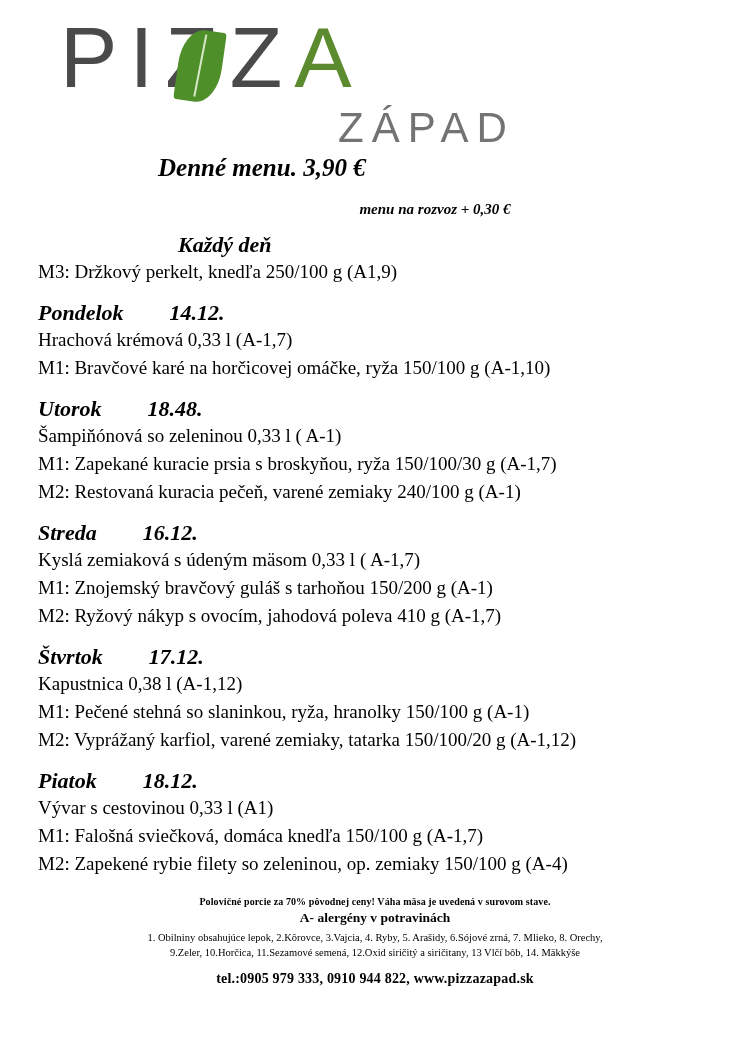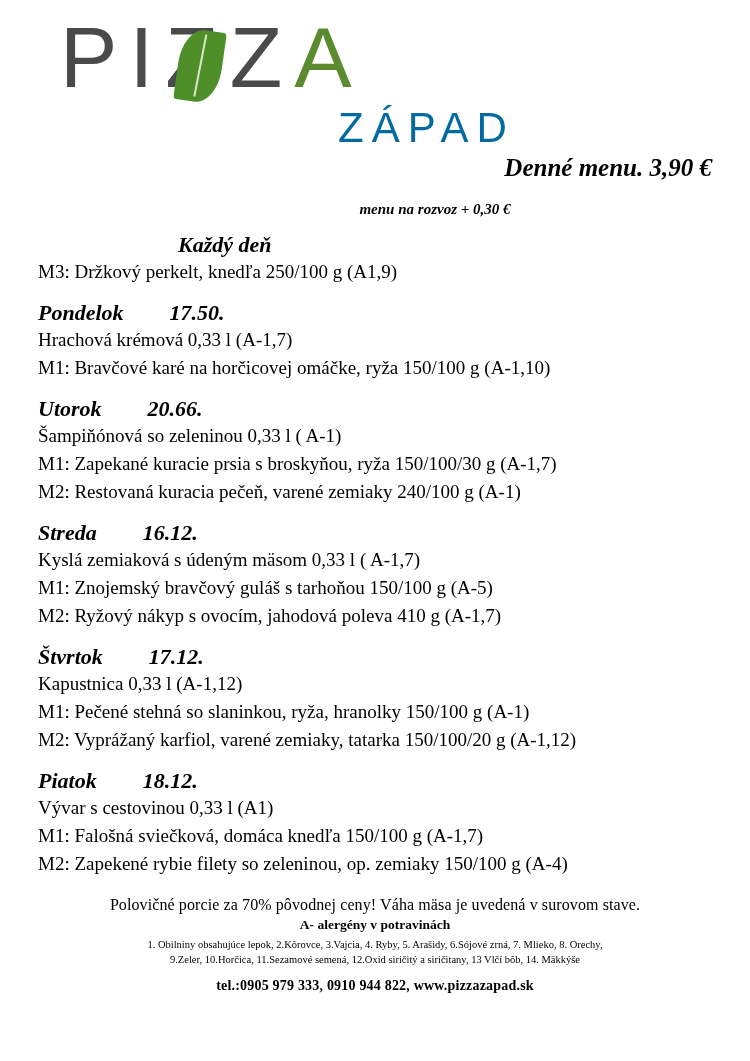--- a/index.html
+++ b/index.html
@@ -63,26 +63,26 @@
     background: #d8e8c8;
     transform: translateX(-50%) rotate(3deg);
   }
   .logo-sub {
     position: absolute;
     left: 300px;
     top: 92px;
     font-family: "Liberation Sans", sans-serif;
     font-size: 42px;
     letter-spacing: 8px;
-    color: #0369a1;
+    color: #737373;
   }
 
   
   .price-line {
-    text-align: right;
+    text-align: left;
     margin-left: 120px;
     font-family: "Liberation Serif", serif;
     font-weight: bold;
     font-style: italic;
     font-size: 25px;
     margin-top: 2px;
   }
   .price-sub {
     text-align: center;
     margin-left: 120px;
@@ -123,22 +123,22 @@
   .day-block .item:first-of-type {
     margin-top: 3px;
   }
 
   
   .footer {
     margin-top: 18px;
     text-align: center;
   }
   .foot-1 {
-    font-size: 16px;
-    font-weight: normal;
+    font-size: 10px;
+    font-weight: bold;
     letter-spacing: 0.1px;
     text-align: center;
   }
   .foot-2 {
     font-size: 13.5px;
     font-weight: bold;
     margin-top: 3px;
   }
   .foot-3 {
     font-size: 10.5px;
@@ -172,52 +172,52 @@
   <div class="day-block">
     <div class="day-head center">
       <span class="day-name">Každý deň</span>
     </div>
     <div class="item">M3: Držkový perkelt, knedľa 250/100 g (A1,9)</div>
   </div>
 
   <div class="day-block">
     <div class="day-head">
       <span class="day-name">Pondelok</span>
-      <span class="day-date">17.50.</span>
+      <span class="day-date">14.12.</span>
     </div>
     <div class="item">Hrachová krémová  0,33 l (A-1,7)</div>
     <div class="item">M1: Bravčové karé na horčicovej omáčke, ryža 150/100 g (A-1,10)</div>
   </div>
 
   <div class="day-block">
     <div class="day-head">
       <span class="day-name">Utorok</span>
-      <span class="day-date">20.66.</span>
+      <span class="day-date">18.48.</span>
     </div>
     <div class="item">Šampiňónová so zeleninou 0,33 l ( A-1)</div>
     <div class="item">M1: Zapekané kuracie prsia s broskyňou, ryža 150/100/30 g (A-1,7)</div>
     <div class="item">M2: Restovaná kuracia pečeň, varené zemiaky 240/100 g (A-1)</div>
   </div>
 
   <div class="day-block">
     <div class="day-head">
       <span class="day-name">Streda</span>
       <span class="day-date">16.12.</span>
     </div>
     <div class="item">Kyslá zemiaková s údeným mäsom 0,33 l ( A-1,7)</div>
-    <div class="item">M1: Znojemský bravčový guláš s tarhoňou 150/100 g  (A-5)</div>
+    <div class="item">M1: Znojemský bravčový guláš s tarhoňou 150/200 g  (A-1)</div>
     <div class="item">M2: Ryžový nákyp s ovocím, jahodová poleva 410 g (A-1,7)</div>
   </div>
 
   <div class="day-block">
     <div class="day-head">
       <span class="day-name">Štvrtok</span>
       <span class="day-date">17.12.</span>
     </div>
-    <div class="item">Kapustnica 0,33 l (A-1,12)</div>
+    <div class="item">Kapustnica 0,38 l (A-1,12)</div>
     <div class="item">M1: Pečené stehná so slaninkou, ryža, hranolky 150/100 g (A-1)</div>
     <div class="item">M2: Vyprážaný karfiol, varené zemiaky, tatarka 150/100/20 g (A-1,12)</div>
   </div>
 
   <div class="day-block">
     <div class="day-head">
       <span class="day-name">Piatok</span>
       <span class="day-date">18.12.</span>
     </div>
     <div class="item">Vývar s cestovinou 0,33 l (A1)</div>

